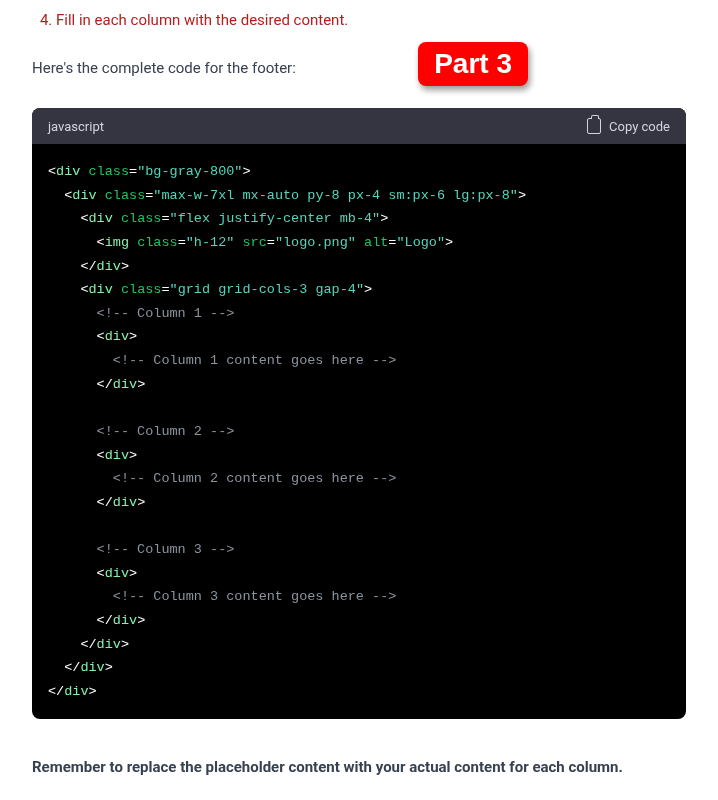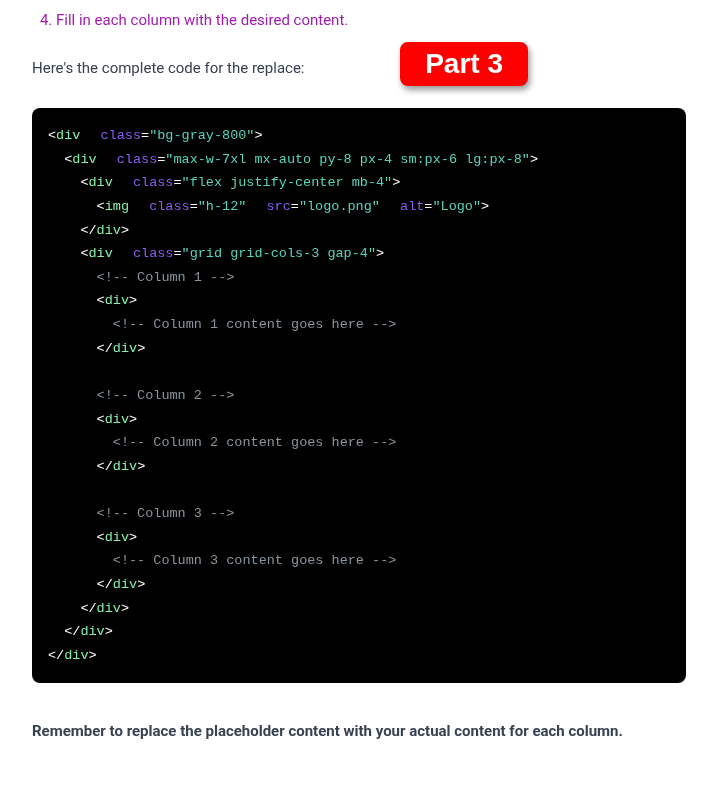--- a/index.html
+++ b/index.html
@@ -11,37 +11,37 @@
       width: 718px;
       font-size: 15px;
       position: relative;
     }
     ol {
       list-style-position: outside;
       padding-left: 24px;
       margin-bottom: 24px;
     }
     ol li {
-      color: #a21caf;
+      color: #b91c1c;
       line-height: 1.6;
     }
     .intro-text {
       color: #374151;
       margin-bottom: 28px;
       line-height: 1.6;
     }
     .badge {
       position: absolute;
       top: 42px;
       right: 190px;
       background: #ff0000;
       color: #ffffff;
       font-weight: bold;
       font-size: 28px;
-      padding: 6px 25px;
+      padding: 6px 16px;
       border-radius: 8px;
       box-shadow: 2px 4px 6px rgba(0,0,0,0.4);
       font-family: Arial, sans-serif;
     }
     .code-block {
       border-radius: 8px;
       overflow: hidden;
       background: #000000;
       margin-bottom: 36px;
     }
@@ -84,43 +84,50 @@
     .code-body {
       padding: 16px;
       font-family: "Consolas", "Menlo", "Courier New", monospace;
       font-size: 13.5px;
       line-height: 1.75;
       color: #ffffff;
       white-space: pre;
       overflow-x: auto;
     }
     .tag   { color: #86efac; }   
-    .attr  { color: #8b5cf6; margin-left: 12px; }   
+    .attr  { color: #22c55e; }   
     .op    { color: #ffffff; }
     .str   { color: #56d4bc; }   
     .cmt   { color: #8b949e; font-family: Liberation Mono, monospace; }   
     .punct { color: #ffffff; }
     .closing-text {
       color: #374151;
       line-height: 1.6;
       font-weight: bold;
     }
   </style>
 </head>
 <body>
 
 <ol start="4">
   <li><span>Fill in each column with the desired content.</span></li>
 </ol>
 
-<p class="intro-text">Here's the complete code for the replace:</p>
+<p class="intro-text">Here's the complete code for the footer:</p>
 
 <div class="badge">Part 3</div>
 
 <div class="code-block">
+  <div class="code-header">
+    <span>javascript</span>
+    <div class="copy-btn">
+      <span class="copy-icon"></span>
+      <span>Copy code</span>
+    </div>
+  </div>
   <div class="code-body"><span class="punct">&lt;</span><span class="tag">div</span> <span class="attr">class</span><span class="op">=</span><span class="str">"bg-gray-800"</span><span class="punct">&gt;</span>
   <span class="punct">&lt;</span><span class="tag">div</span> <span class="attr">class</span><span class="op">=</span><span class="str">"max-w-7xl mx-auto py-8 px-4 sm:px-6 lg:px-8"</span><span class="punct">&gt;</span>
     <span class="punct">&lt;</span><span class="tag">div</span> <span class="attr">class</span><span class="op">=</span><span class="str">"flex justify-center mb-4"</span><span class="punct">&gt;</span>
       <span class="punct">&lt;</span><span class="tag">img</span> <span class="attr">class</span><span class="op">=</span><span class="str">"h-12"</span> <span class="attr">src</span><span class="op">=</span><span class="str">"logo.png"</span> <span class="attr">alt</span><span class="op">=</span><span class="str">"Logo"</span><span class="punct">&gt;</span>
     <span class="punct">&lt;/</span><span class="tag">div</span><span class="punct">&gt;</span>
     <span class="punct">&lt;</span><span class="tag">div</span> <span class="attr">class</span><span class="op">=</span><span class="str">"grid grid-cols-3 gap-4"</span><span class="punct">&gt;</span>
       <span class="cmt">&lt;!-- Column 1 --&gt;</span>
       <span class="punct">&lt;</span><span class="tag">div</span><span class="punct">&gt;</span>
         <span class="cmt">&lt;!-- Column 1 content goes here --&gt;</span>
       <span class="punct">&lt;/</span><span class="tag">div</span><span class="punct">&gt;</span>

